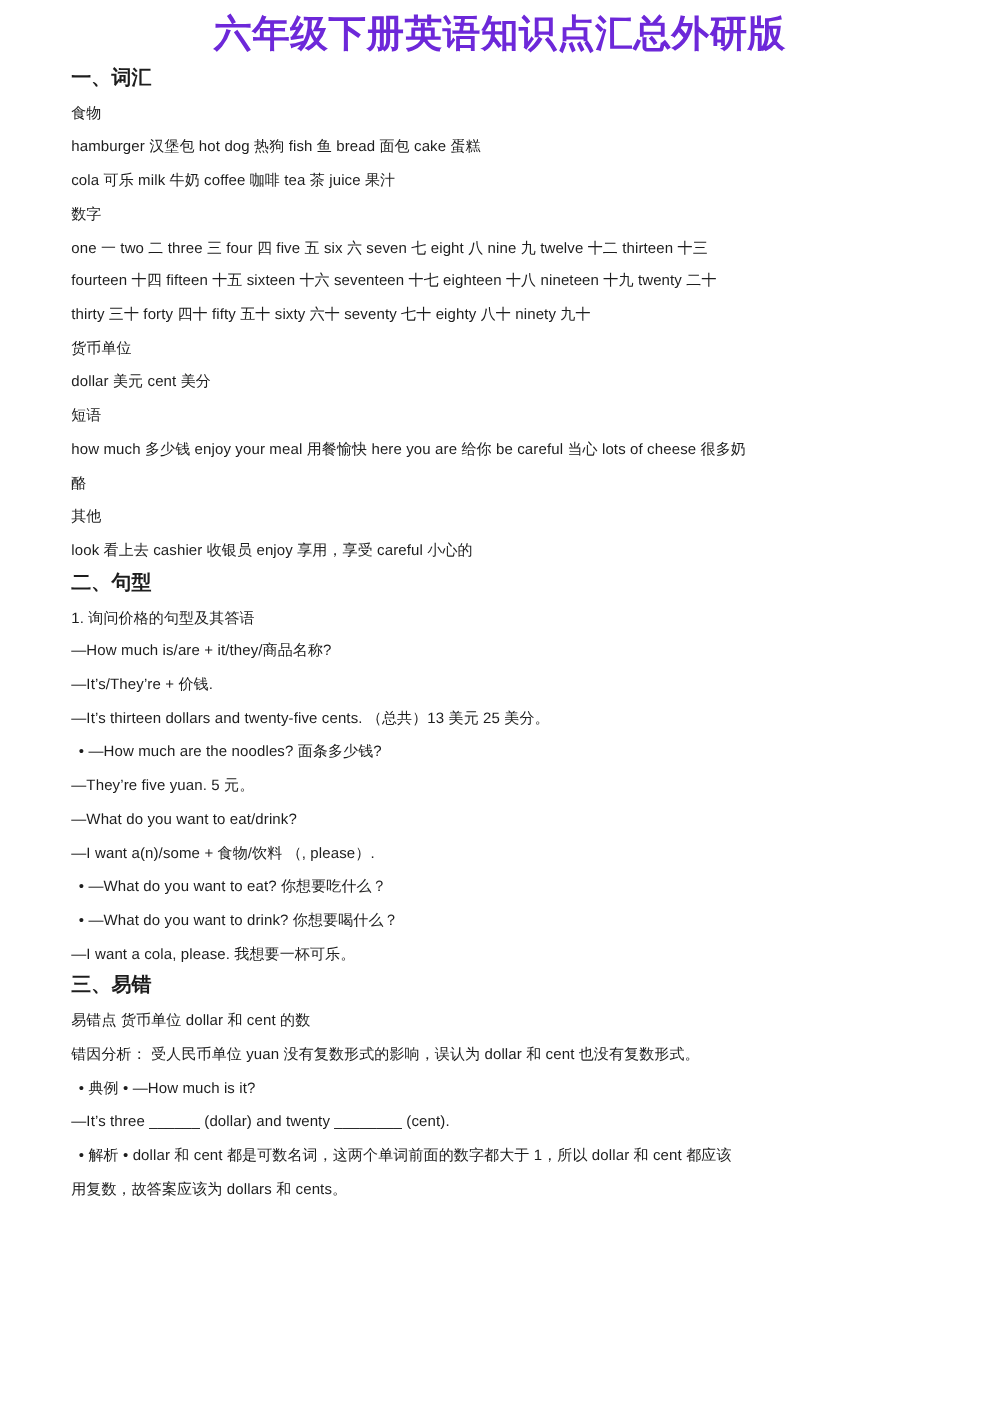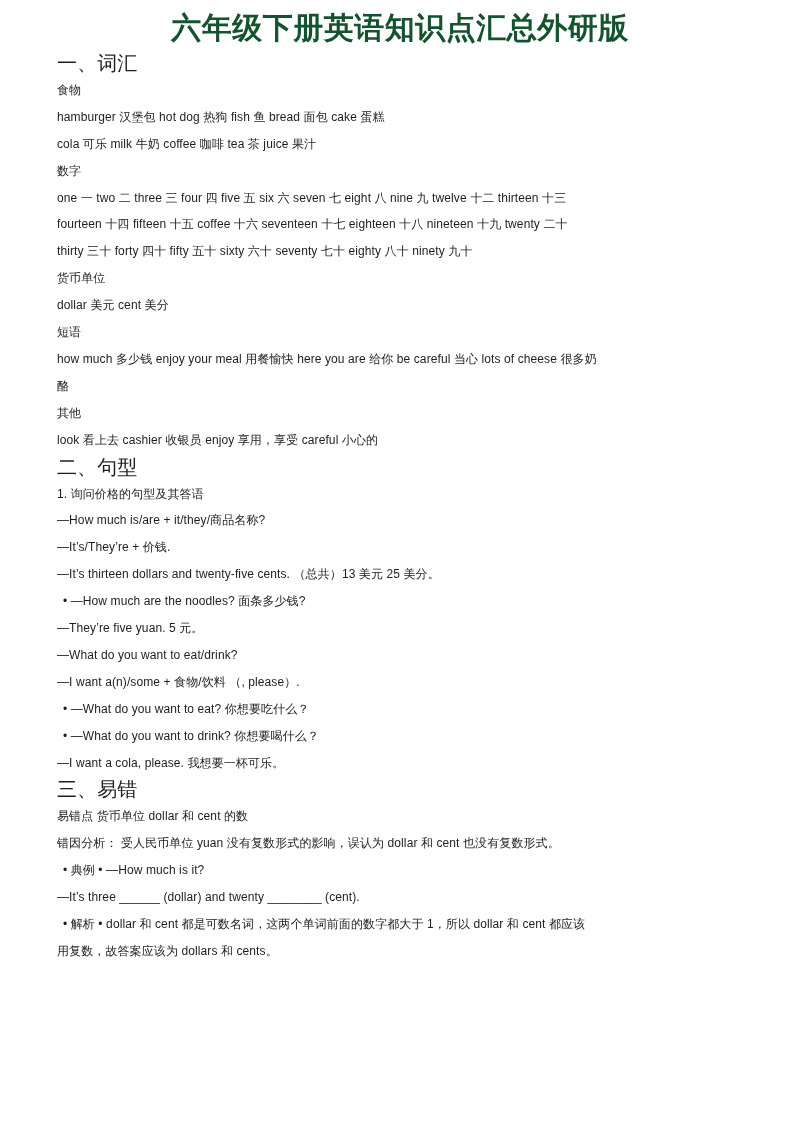--- a/index.html
+++ b/index.html
@@ -32,40 +32,40 @@
   .content {
     width: 100%;
   }
   .line {
     font-size: 12px;
     line-height: 26.9px;
     white-space: nowrap;
     letter-spacing: 0.1px;
   }
   .line.heading {
-    font-weight: normal;
-    font-size: 20px;
+    font-weight: bold;
+    font-size: 16px;
   }
   .line.indent {
     padding-left: 6px;
   }
 </style>
 </head>
 <body style="color: rgb(29, 29, 29);">
 
 <div class="page">
-  <h1 class="title" style="color: #14532d;">六年级下册英语知识点汇总外研版</h1>
+  <h1 class="title" style="color: #6d28d9;">六年级下册英语知识点汇总外研版</h1>
   <div class="content" id="content">
       <div class="line heading">一、词汇</div>
       <div class="line">食物</div>
       <div class="line">hamburger 汉堡包 hot dog  热狗 fish  鱼 bread  面包 cake  蛋糕</div>
       <div class="line">cola 可乐 milk  牛奶 coffee  咖啡 tea 茶 juice  果汁</div>
       <div class="line">数字</div>
       <div class="line">one  一 two  二 three  三 four  四 five  五 six  六 seven  七 eight  八 nine  九 twelve  十二 thirteen  十三</div>
-      <div class="line">fourteen  十四 fifteen  十五 coffee  十六 seventeen  十七 eighteen  十八 nineteen  十九 twenty  二十</div>
+      <div class="line">fourteen  十四 fifteen  十五 sixteen  十六 seventeen  十七 eighteen  十八 nineteen  十九 twenty  二十</div>
       <div class="line">thirty  三十 forty  四十 fifty  五十 sixty  六十 seventy  七十 eighty  八十 ninety  九十</div>
       <div class="line">货币单位</div>
       <div class="line">dollar 美元 cent  美分</div>
       <div class="line">短语</div>
       <div class="line">how much 多少钱 enjoy your meal  用餐愉快 here you are  给你 be careful 当心 lots of cheese  很多奶</div>
       <div class="line">酪</div>
       <div class="line">其他</div>
       <div class="line">look 看上去 cashier  收银员 enjoy  享用，享受 careful  小心的</div>
       <div class="line heading">二、句型</div>
       <div class="line">1.  询问价格的句型及其答语</div>

